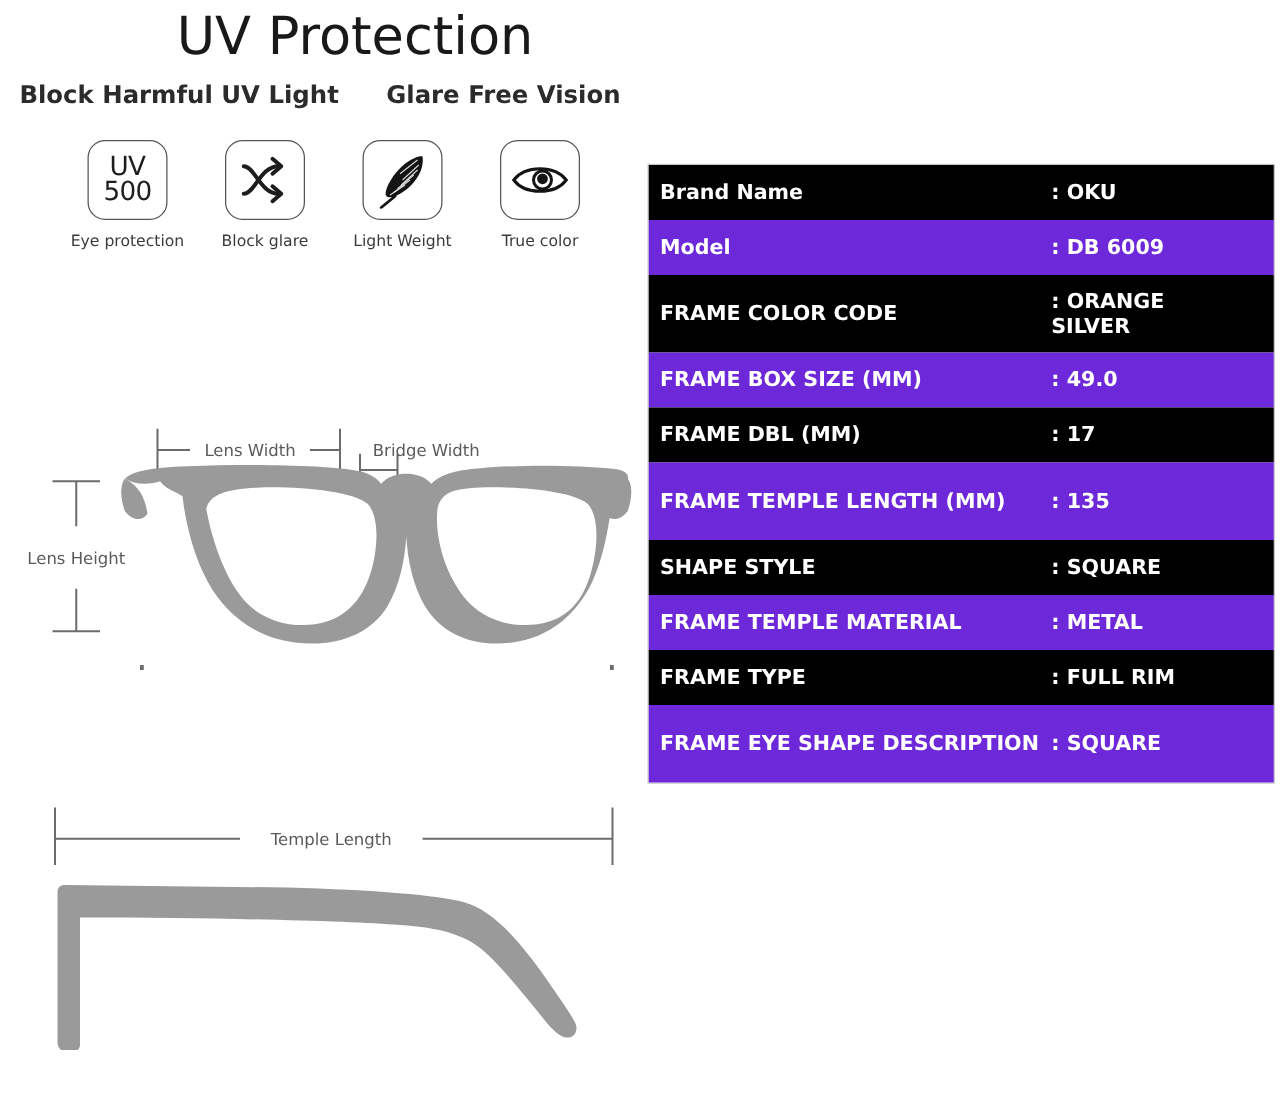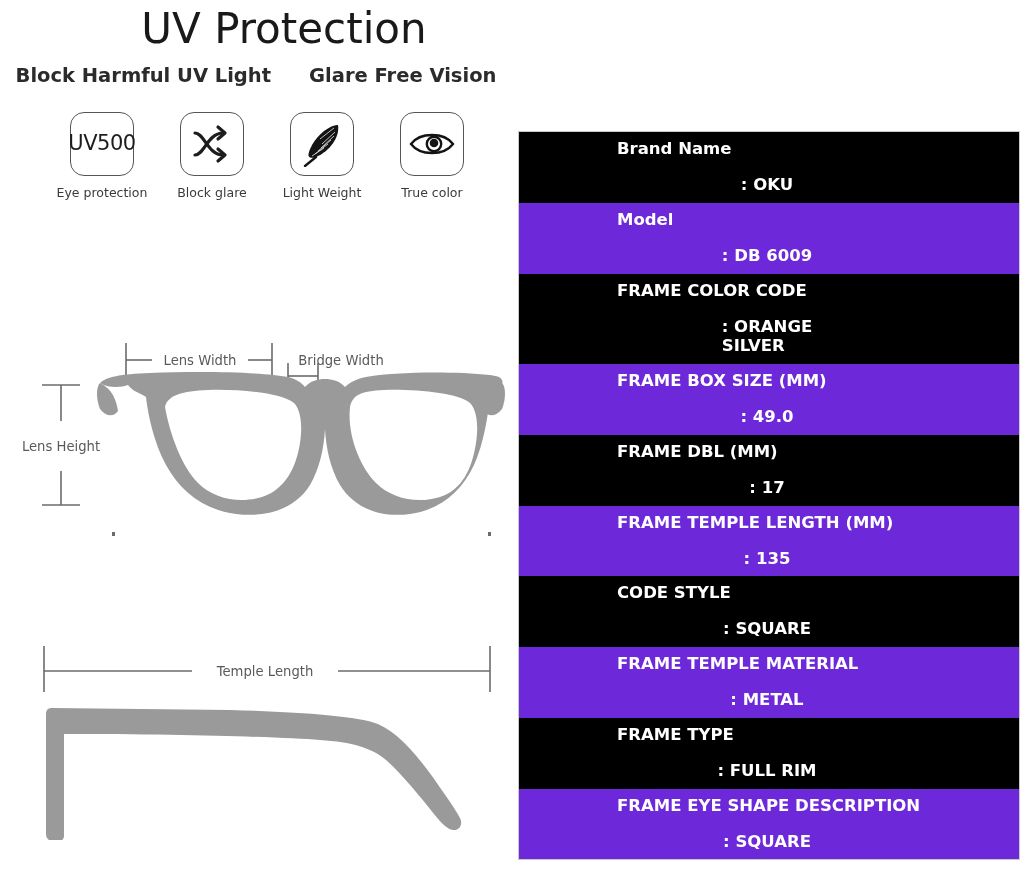--- a/index.html
+++ b/index.html
@@ -81,21 +81,21 @@
   .feature-caption {
     margin-top: 9px;
     font-size: 12.5px;
     color: #3a3a3a;
     text-align: center;
     font-family: "DejaVu Sans", sans-serif;
     white-space: nowrap;
   }
   .uv-text {
     display: flex;
-    flex-direction: row;
+    flex-direction: column;
     align-items: center;
     line-height: 0.95;
     font-family: "DejaVu Sans", sans-serif;
     font-size: 21px;
     color: #1d1d1d;
     letter-spacing: -0.5px;
   }
 
   
   .front-diagram {
@@ -126,21 +126,20 @@
     width: 502px;
     border: 1px solid #c9c9c9;
     box-sizing: border-box;
   }
   .spec-row {
     display: flex;
     align-items: center;
     color: #ffffff;
     min-height: 44px;
     box-sizing: border-box;
-    flex-direction: column;
   }
   .spec-row.dark { background: #000000; }
   .spec-row.gray { background: #6d28d9; }
   .spec-row.tall { min-height: 62px; }
 
   .spec-key {
     flex: 0 0 auto;
     width: 322px;
     padding: 8px 0 8px 9px;
     font-size: 16.5px;
@@ -352,21 +351,21 @@
     </div>
     <div class="spec-row dark">
       <div class="spec-key">FRAME DBL (MM)</div>
       <div class="spec-val">: 17</div>
     </div>
     <div class="spec-row gray tall">
       <div class="spec-key">FRAME TEMPLE LENGTH (MM)</div>
       <div class="spec-val">: 135</div>
     </div>
     <div class="spec-row dark">
-      <div class="spec-key">CODE STYLE</div>
+      <div class="spec-key">SHAPE STYLE</div>
       <div class="spec-val">: SQUARE</div>
     </div>
     <div class="spec-row gray">
       <div class="spec-key">FRAME TEMPLE MATERIAL</div>
       <div class="spec-val">: METAL</div>
     </div>
     <div class="spec-row dark">
       <div class="spec-key">FRAME TYPE</div>
       <div class="spec-val">: FULL RIM</div>
     </div>

